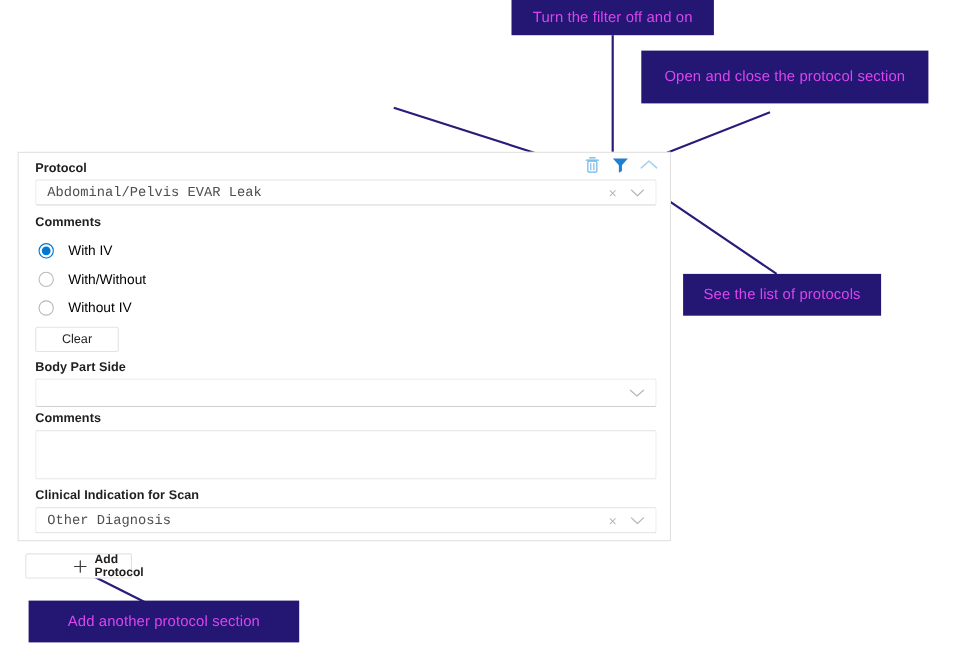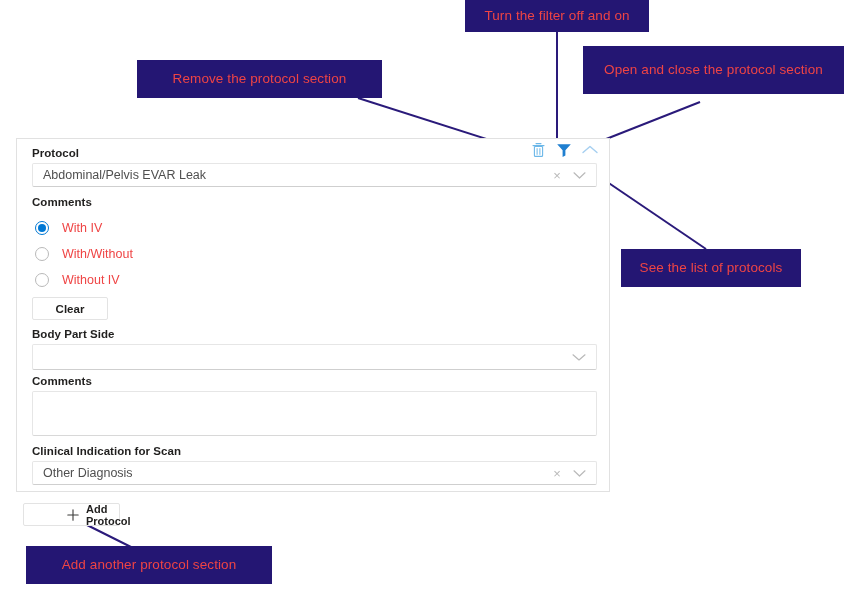--- a/index.html
+++ b/index.html
@@ -13,21 +13,21 @@
   }
   #stage{position:absolute;left:0;top:0;width:868px;height:598px;}
 
   
   #lines{position:absolute;left:0;top:0;width:868px;height:598px;pointer-events:none;}
 
   
   .callout{
     position:absolute;
     background:#241673;
-    color:#ef4444;
+    color:#d946ef;
     font-size:13.5px;
     display:flex;
     align-items:center;
     justify-content:center;
     text-align:right;
     letter-spacing:.1px;
     line-height:1.1;
     padding:0 14px;
     box-sizing:border-box;
   }
@@ -63,20 +63,21 @@
     display:flex;
     align-items:center;
   }
   .combo .val{
     flex:1 1 auto;
     font-size:12.5px;
     color:#4f4f4f;
     padding-left:10px;
     white-space:nowrap;
     overflow:hidden;
+    font-family:Liberation Mono, monospace;
   }
   .combo .act{
     width:22px;height:100%;
     display:flex;align-items:center;justify-content:center;
     color:#b9b9b9;
   }
   .combo .act.chev{margin-right:6px;}
 
   #protocol-combo{left:15px;top:24px;width:565px;height:24px;}
   #bodypart-combo{left:15px;top:205px;width:565px;height:26px;}
@@ -108,35 +109,35 @@
   }
   .radio-row.sel .dot:after{
     content:"";
     position:absolute;left:2px;top:2px;
     width:8px;height:8px;border-radius:50%;
     background:#0078d4;
   }
   .radio-row .rlabel{
     margin-left:13px;
     font-size:12.5px;
-    color:#ef4444;
+    color:#000000;
   }
   #r0{top:80px;}
   #r1{top:106px;}
   #r2{top:132px;}
 
   #clear-btn{
     position:absolute;left:15px;top:158px;
     width:76px;height:23px;
     box-sizing:border-box;
     background:#ffffff;
     border:1px solid #e3e3e3;
     border-radius:2px;
     font-size:11.5px;
-    font-weight:bold;
+    font-weight:normal;
     color:#201f1e;
     display:flex;align-items:center;justify-content:center;
     font-family:"Liberation Sans", sans-serif;
   }
 
   
   .hdr-icon{
     position:absolute;
     width:22px;height:22px;
     display:flex;align-items:center;justify-content:center;
@@ -183,23 +184,20 @@
 
     <path d="M 706 249 L 594 173" stroke="#2a1a7a" stroke-width="2" fill="none"></path>
 
     <path d="M 145 554 L 79 521" stroke="#2a1a7a" stroke-width="2" fill="none"></path>
   </svg>
 
   <div class="callout" id="c-filter" style="left:465px;top:0px;width:184px;height:32px;">
     <span>Turn the filter off and on</span>
   </div>
 
-  <div class="callout" id="c-remove" style="left:137px;top:60px;width:245px;height:38px;">
-    <span>Remove the protocol section</span>
-  </div>
 
   <div class="callout" id="c-openclose" style="left:583px;top:46px;width:261px;height:48px;">
     <span>Open and close the protocol section</span>
   </div>
 
   <div class="callout" id="c-removesel" style="left:365px;top:249px;width:230px;height:38px;">
     <span>Remove the selected protocol</span>
   </div>
 
   <div class="callout" id="c-seelist" style="left:621px;top:249px;width:180px;height:38px;">

